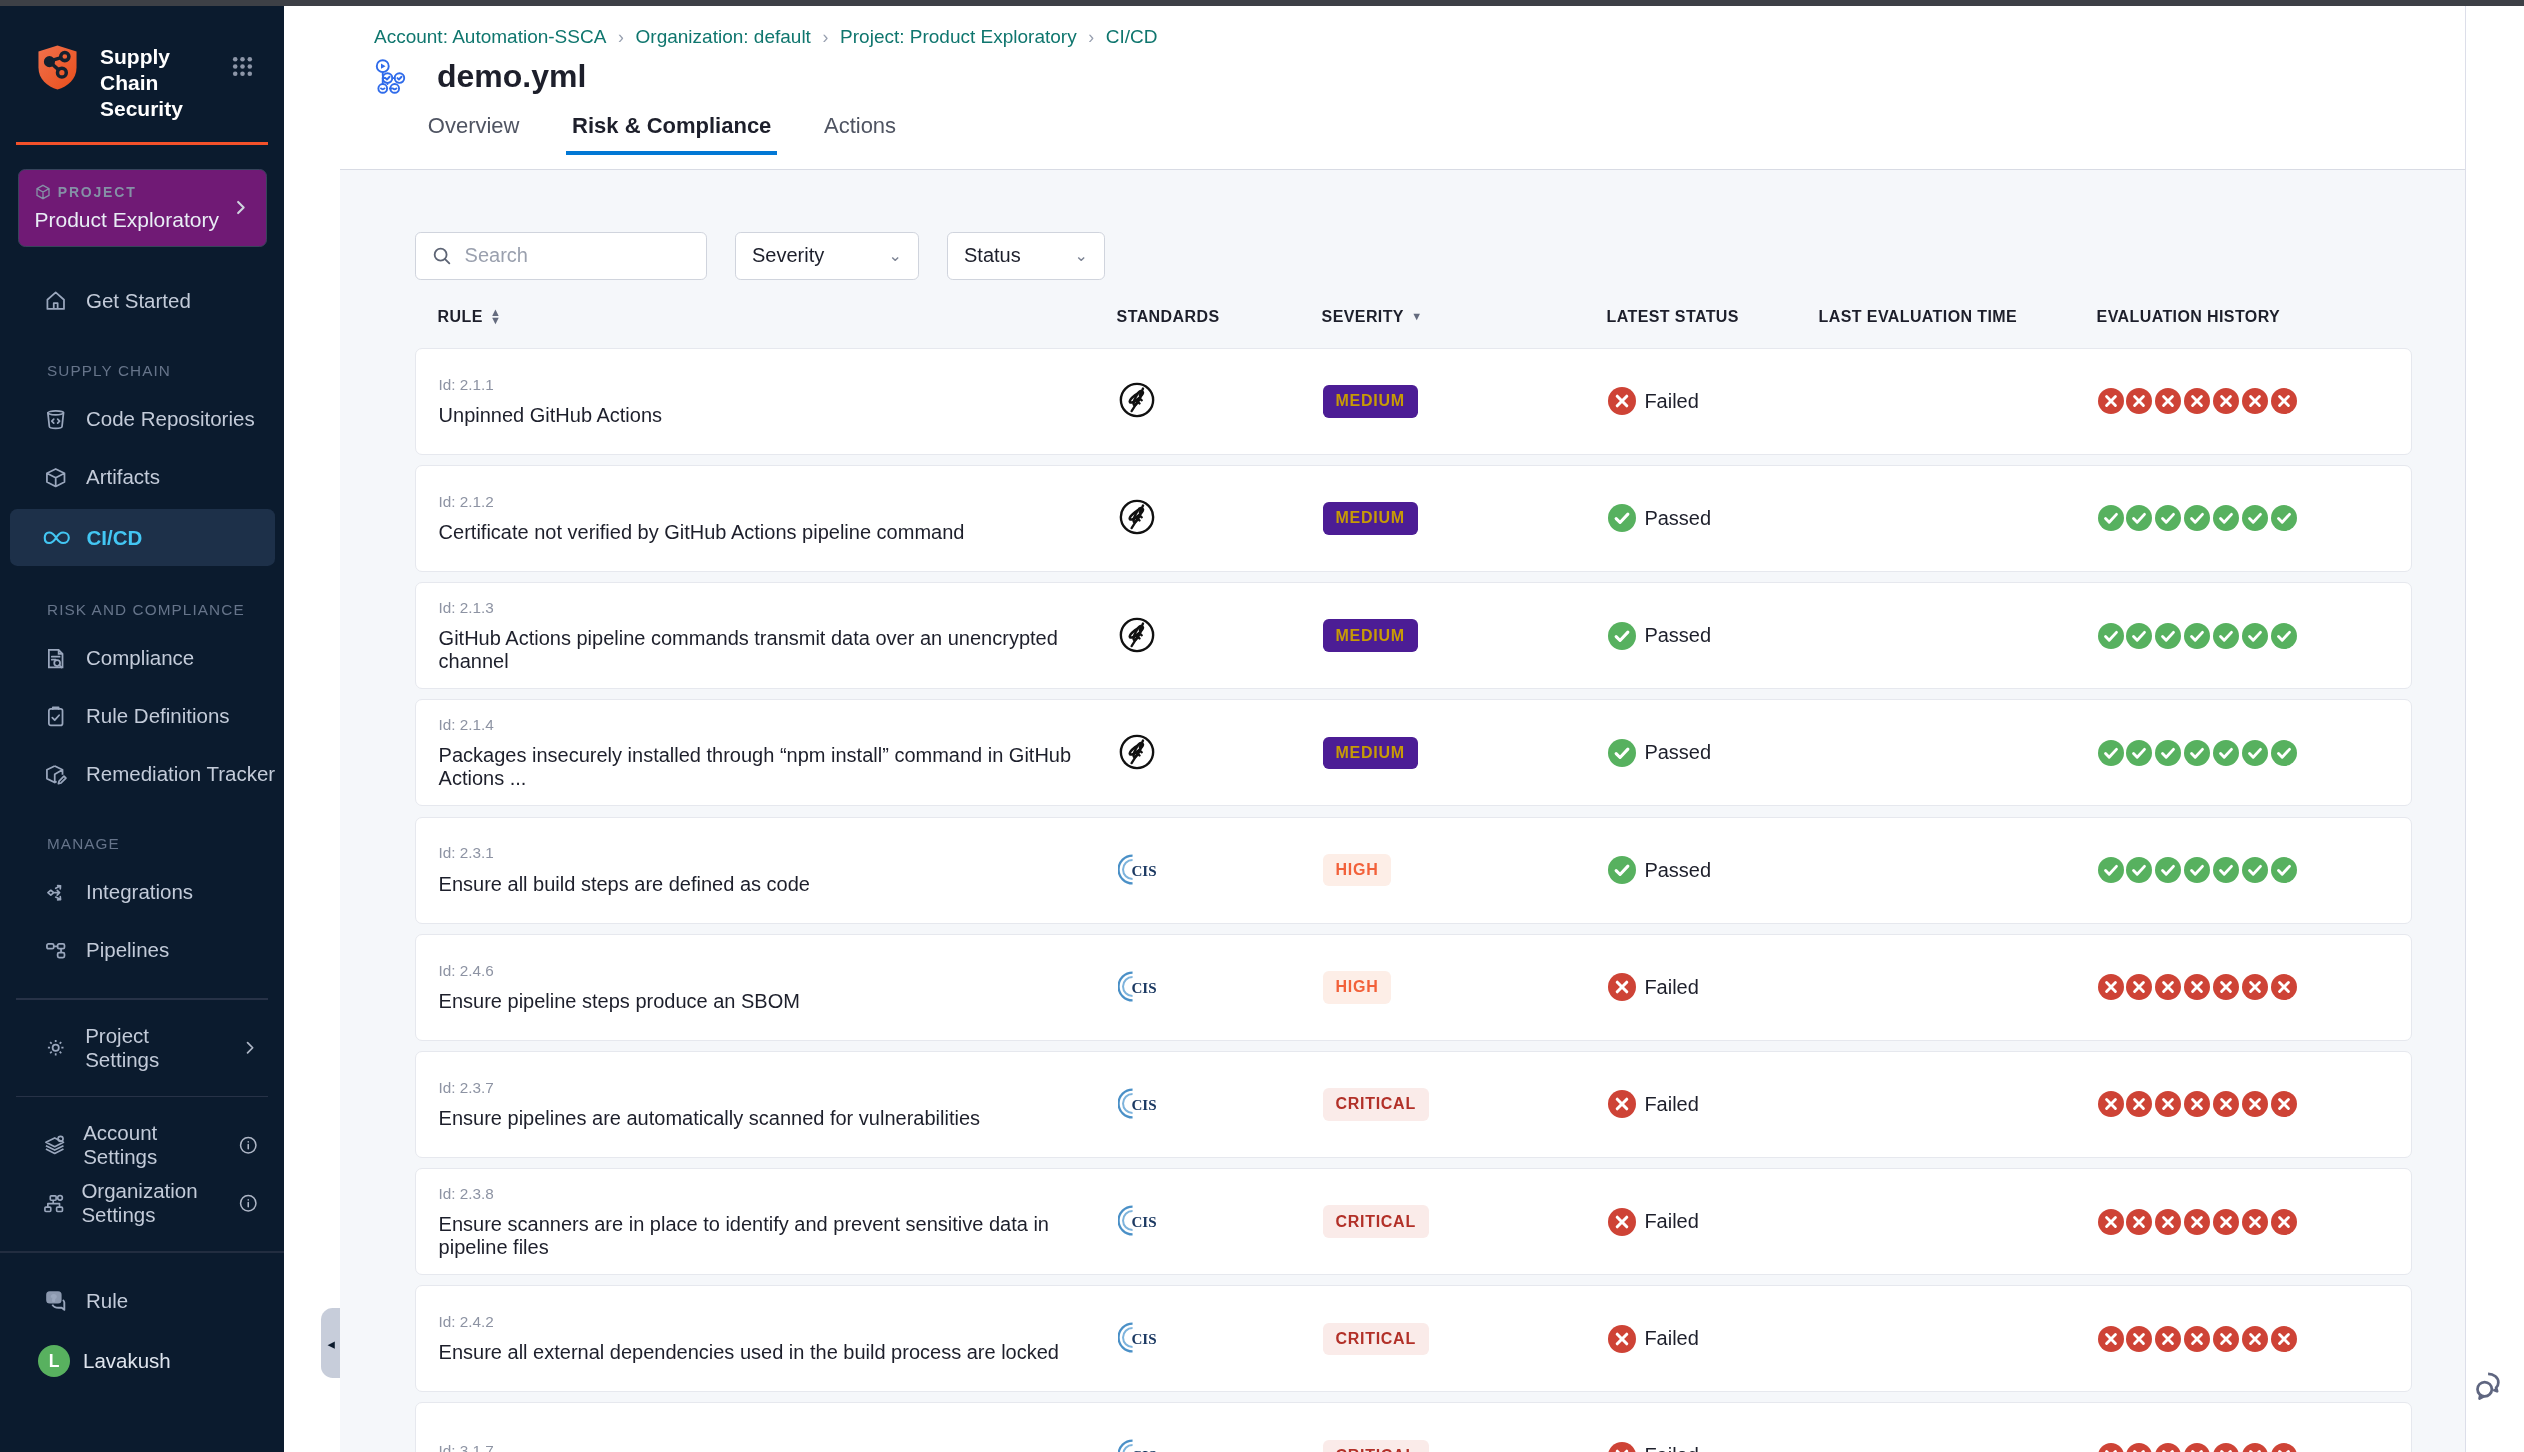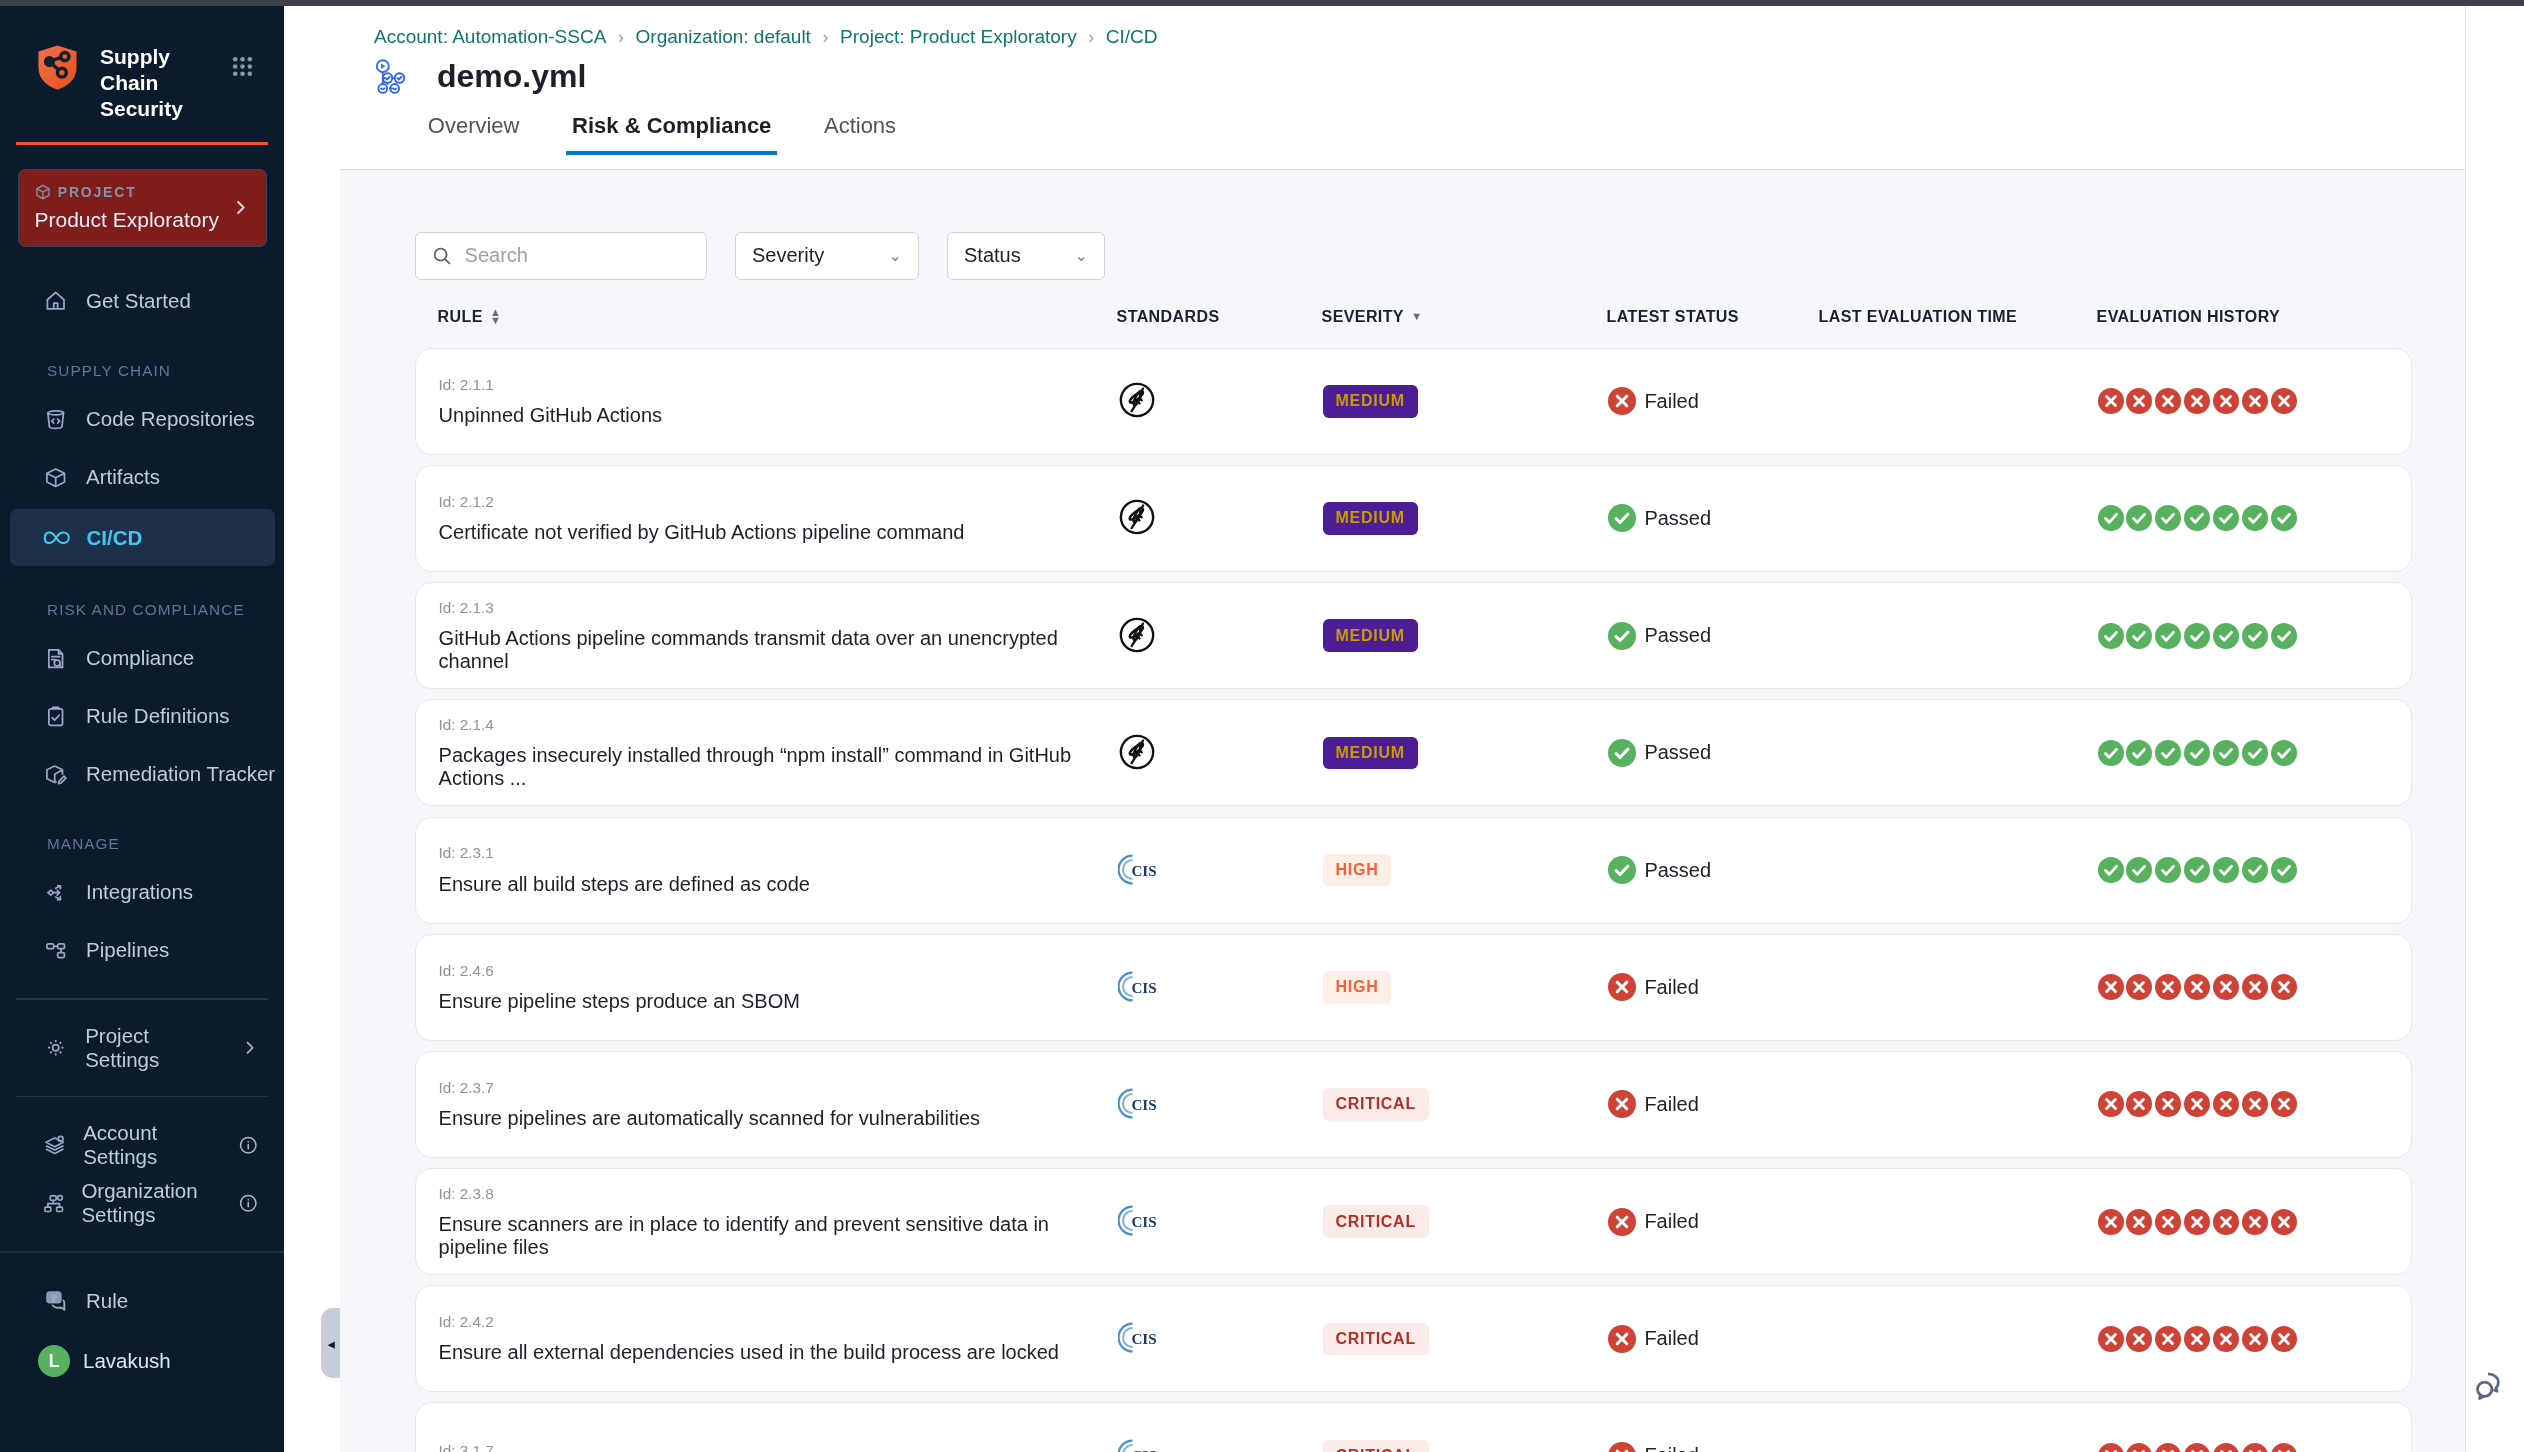--- a/index.html
+++ b/index.html
@@ -4,21 +4,21 @@
 <style>
   *{box-sizing:border-box;margin:0;padding:0}
   html,body{width:2525px;height:1452px;overflow:hidden;font-family:"Liberation Sans",sans-serif;background:#fff}
   .topbar{position:absolute;left:0;top:0;width:2525px;height:5.8px;background:#3d4046}
   
   .sidebar{position:absolute;left:0;top:5.8px;width:284px;height:1447px;background:#0b1b2e;color:#c3cbd9;overflow:hidden}
   .logo-row{display:flex;align-items:flex-start;padding:38px 29px 0 37px}
   .logo-title{flex:1;margin-left:22px;color:#fff;font-size:21px;font-weight:bold;line-height:1.25;max-width:161px}
   .grid-icon{margin-top:10.2px;cursor:pointer}
   .orange-rule{height:3.7px;background:#f4512a;margin:19px 16px 0 16px}
-  .project-card{margin:23.4px 17.5px 0 17.5px;background:#7f1d1d;border:1.5px solid #36445a;border-radius:7.3px;padding:14.6px 16px;display:flex;align-items:center;cursor:pointer}
+  .project-card{margin:23.4px 17.5px 0 17.5px;background:#701a75;border:1.5px solid #36445a;border-radius:7.3px;padding:14.6px 16px;display:flex;align-items:center;cursor:pointer}
   .project-meta{flex:1;min-width:0}
   .project-label-row{display:flex;align-items:center;gap:7.3px;color:#8591a6;font-size:14px;font-weight:bold;letter-spacing:1.8px}
   .project-name{margin-top:7.3px;color:#e8edf5;font-size:21px;white-space:nowrap;overflow:hidden}
   .nav{margin-top:25px}
   .nav-item{display:flex;align-items:center;gap:16px;height:58px;padding-left:42px;font-size:20.5px;color:#c3cbd9;cursor:pointer}
   .nav-item .nicon{width:28px;display:flex;justify-content:center;color:#9aa7bd}
   .nav-item.active{background:#1d3049;border-radius:7.3px;margin:2.9px 9.5px;color:#43c6f3;font-weight:bold;height:57px;padding-left:33px}
   .nav-item.active .nicon{color:#43c6f3}
   .nav-section{padding:32px 0 10.2px 47px;font-size:15.3px;letter-spacing:1.1px;color:#66748a}
   .side-divider{height:1.5px;background:#273247;margin:19px 16px}
@@ -47,21 +47,21 @@
   .search-box{display:flex;align-items:center;gap:12px;width:292px;height:48px;background:#fff;border:1.5px solid #d0d4dd;border-radius:5.8px;padding:0 14.6px}
   .search-box input{border:none;outline:none;font-size:20px;color:#1d1f2b;width:100%;font-family:"Liberation Sans",sans-serif}
   .search-box input::placeholder{color:#9aa0ae}
   .dropdown{display:flex;align-items:center;justify-content:space-between;height:48px;background:#fff;border:1.5px solid #d0d4dd;border-radius:5.8px;padding:0 16px;font-size:20px;color:#1d1f2b;cursor:pointer}
   .dd-severity{width:184px}.dd-status{width:158px}
   .dd-chev{color:#7d8494;font-size:16px}
   .thead{display:grid;grid-template-columns:679px 205px 285px 212px 278px 1fr;width:1997px;margin-top:28px;font-size:16px;font-weight:bold;color:#1d1f2b;letter-spacing:0.4px}
   .thead .th{padding-left:22.6px;display:flex;align-items:center;gap:7.3px}
   .sort-glyph{color:#646b7e;font-size:11px;line-height:0.7;display:inline-flex;flex-direction:column}
   .tbody{margin-top:22px}
-  .row-card{display:grid;grid-template-columns:679px 205px 285px 212px 278px 1fr;width:1997px;height:107px;background:#fff;border:1.5px solid #e6e8ee;border-radius:17px;margin-bottom:10.2px;align-items:center;cursor:pointer}
+  .row-card{display:grid;grid-template-columns:679px 205px 285px 212px 278px 1fr;width:1997px;height:107px;background:#fff;border:1.5px solid #e6e8ee;border-radius:7px;margin-bottom:10.2px;align-items:center;cursor:pointer}
   .rule-cell{padding-left:22.6px}
   .rule-id{font-size:15.3px;color:#8d93a3;margin-bottom:10.2px}
   .rule-title{font-size:20px;color:#1d1f2b}
   .std-cell{padding-left:22.6px}
   .std-icon{display:none}
   .row-card.std-owasp .std-icon.owasp{display:inline-flex}
   .row-card.std-cis .std-icon.cis{display:inline-flex}
   .sev-cell{padding-left:22.6px}
   .sev-badge{display:inline-block;font-size:16px;font-weight:bold;letter-spacing:0.7px;padding:7.3px 13px;border-radius:5.8px}
   .sev-medium{color:#c79b05;background:#4c1d95}

